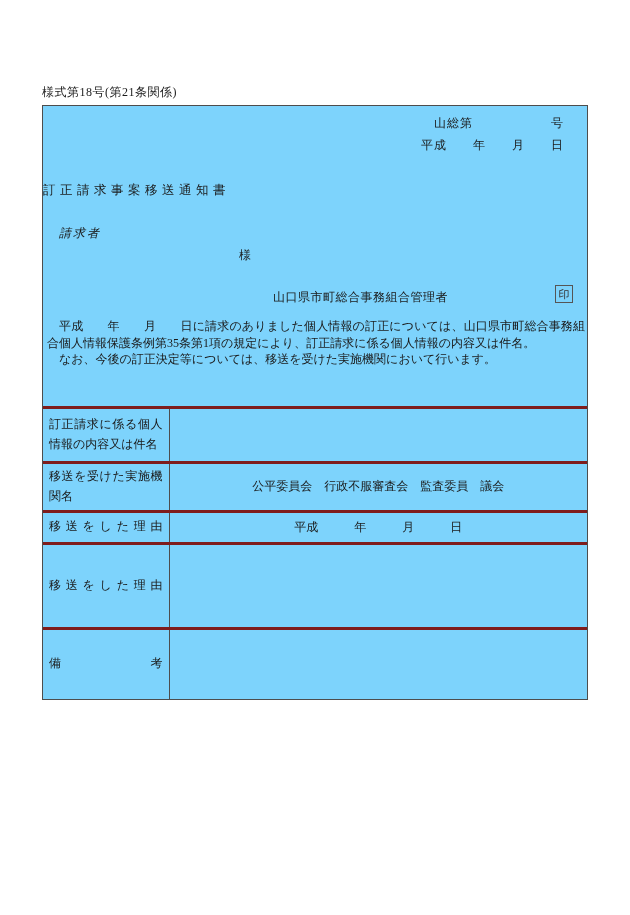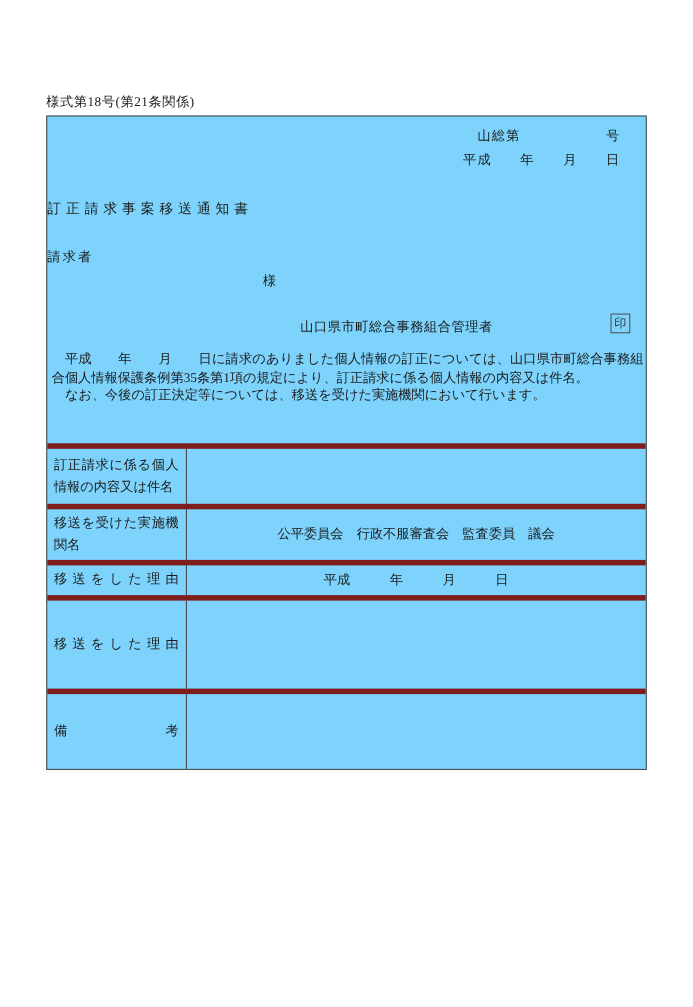--- a/index.html
+++ b/index.html
@@ -49,22 +49,23 @@
     left: 0;
     width: 100%;
     text-align: left;
     font-size: 12.5px;
     font-weight: normal;
     letter-spacing: 4.5px;
   }
   .claimant {
     position: absolute;
     top: 119px;
-    left: 0;
+    left: 16px;
     letter-spacing: 2px;
+    font-style: italic;
   }
   .honorific {
     position: absolute;
     top: 141px;
     left: 196px;
   }
   .issuer {
     position: absolute;
     top: 183px;
     left: 230px;
@@ -94,21 +95,21 @@
   .form-table {
     position: absolute;
     left: 0;
     right: 0;
     bottom: 0;
     width: 100%;
     border-collapse: collapse;
     table-layout: fixed;
   }
   .form-table th, .form-table td {
-    border-top: 5px solid #7f1d1d;
+    border-top: 3px solid #7f1d1d;
     font-weight: normal;
     font-size: 12px;
   }
   .form-table th {
     width: 126px;
     border-right: 1px solid #4d4d4d;
     text-align: justify;
     text-justify: inter-character;
     padding: 3px 6px;
     vertical-align: middle;

